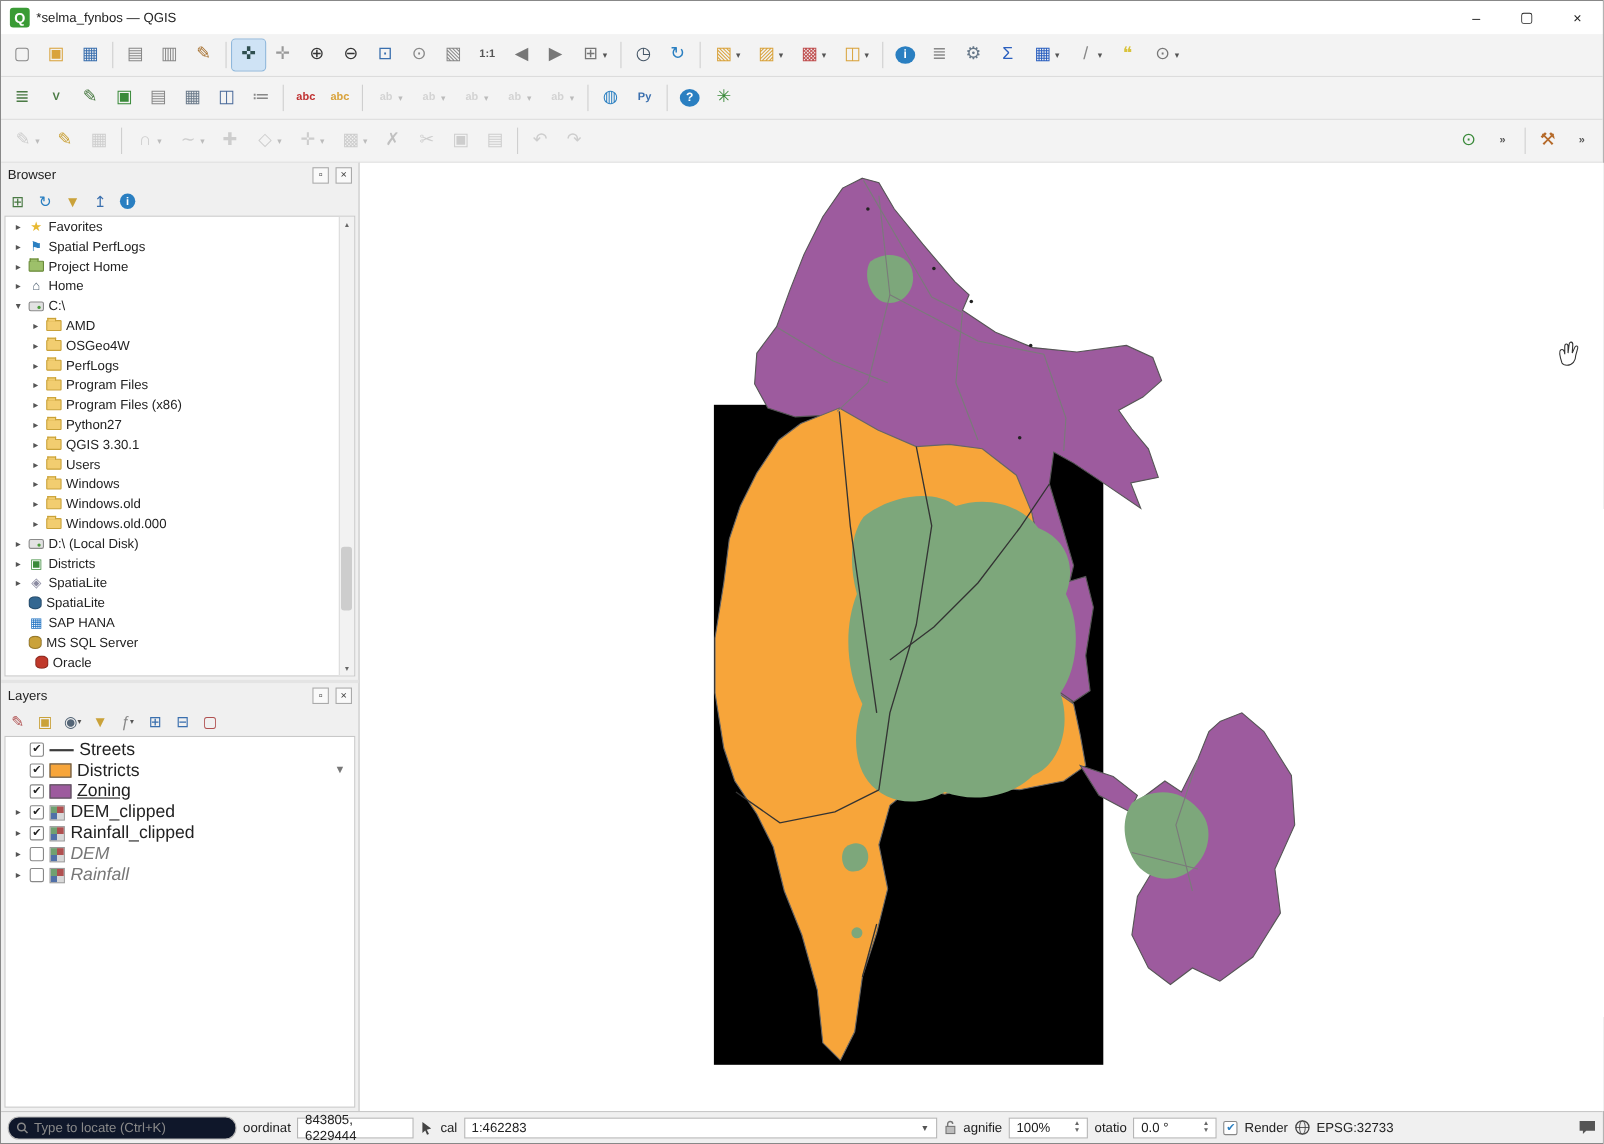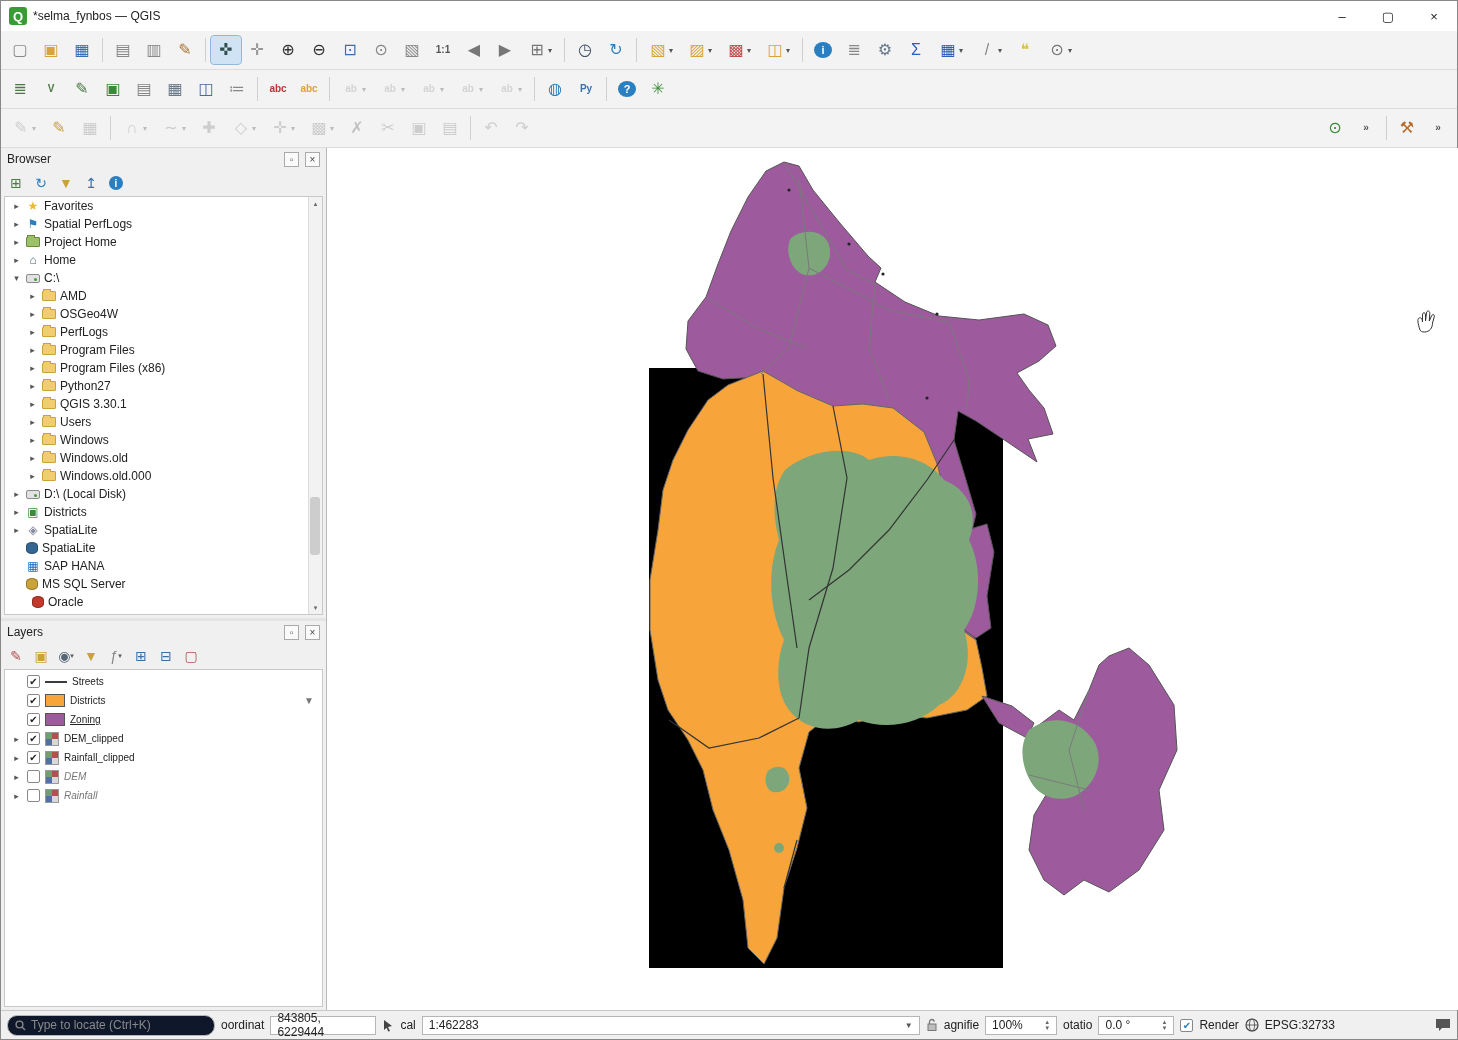--- a/index.html
+++ b/index.html
@@ -55,21 +55,21 @@
   .dbi{width:12px;height:12px;border-radius:6px/4px;flex:0 0 12px;border:1px solid rgba(0,0,0,.25);box-sizing:border-box;}
 
   .layers-panel{flex:1;display:flex;flex-direction:column;min-height:0;}
   .llist{flex:1;background:#fff;border:1px solid #c8c8c8;margin:0 3px 3px 3px;padding-top:2px;}
   .lrow{height:19px;display:flex;align-items:center;gap:5px;padding-left:6px;}
   .cb{width:13px;height:13px;border:1px solid #888;background:#fff;display:flex;align-items:center;justify-content:center;
       font-size:10px;color:#222;flex:0 0 13px;box-sizing:border-box;border-radius:2px;}
   .sym-line{width:22px;height:0;border-top:2px solid #3c3c3c;flex:0 0 22px;}
   .sym-fill{width:20px;height:13px;border:1px solid #555;flex:0 0 20px;box-sizing:border-box;}
   .sym-raster{width:14px;height:14px;flex:0 0 14px;background:conic-gradient(#b05050 0 25%,#d8d8d8 0 50%,#5070a8 0 75%,#70a070 0 100%);border:1px solid #999;box-sizing:border-box;}
-  .lname{font-size:10px;}
+  .lname{font-size:16px;}
   .lname.it{font-style:italic;color:#777;}
   .lname.ul{text-decoration:underline;}
   .lright{margin-left:auto;margin-right:8px;color:#777;font-size:10px;}
 
   .scrollbar{position:absolute;right:0;top:0;bottom:0;width:13px;background:#f2f2f2;border-left:1px solid #dcdcdc;}
   .sbbtn{height:13px;display:flex;align-items:center;justify-content:center;font-size:7px;color:#666;}
   .sbbtn.bottom{position:absolute;bottom:0;left:0;right:0;}
   .sbthumb{position:absolute;left:1px;width:10px;height:58px;top:72%;background:#cdcdcd;border-radius:3px;}
 
   .mapcanvas{flex:1;background:#fff;position:relative;}
@@ -653,21 +653,21 @@
       <span>Type to locate (Ctrl+K)</span>
     </div>
     <span class="slabel">oordinat</span>
     <div class="sval" style="width:106px">843805, 6229444</div>
     <span class="sicon">
       <svg width="12" height="13" viewBox="0 0 12 13">
           <path d="M2,1 L10,7 L6,8 L8,12 L6.2,12.6 L4.6,8.8 L2,11 Z" fill="#444"></path>
         </svg>
     </span>
     <span class="slabel">cal</span>
-    <div class="sval combo" style="width:498px">
+    <div class="sval combo" style="width:430px">
       <span>1:462283</span>
       <span class="ddm">▼</span>
     </div>
     <span class="sicon">
       <svg width="12" height="14" viewBox="0 0 12 14">
         <rect x="2" y="6" width="8" height="6.5" fill="#bdbdbd" stroke="#777"></rect>
         <path d="M3.5,6 V3.8 a2.3,2.3 0 0 1 4.6,0" fill="none" stroke="#777" stroke-width="1.3"></path>
       </svg>
     </span>
     <span class="slabel">agnifie</span>

